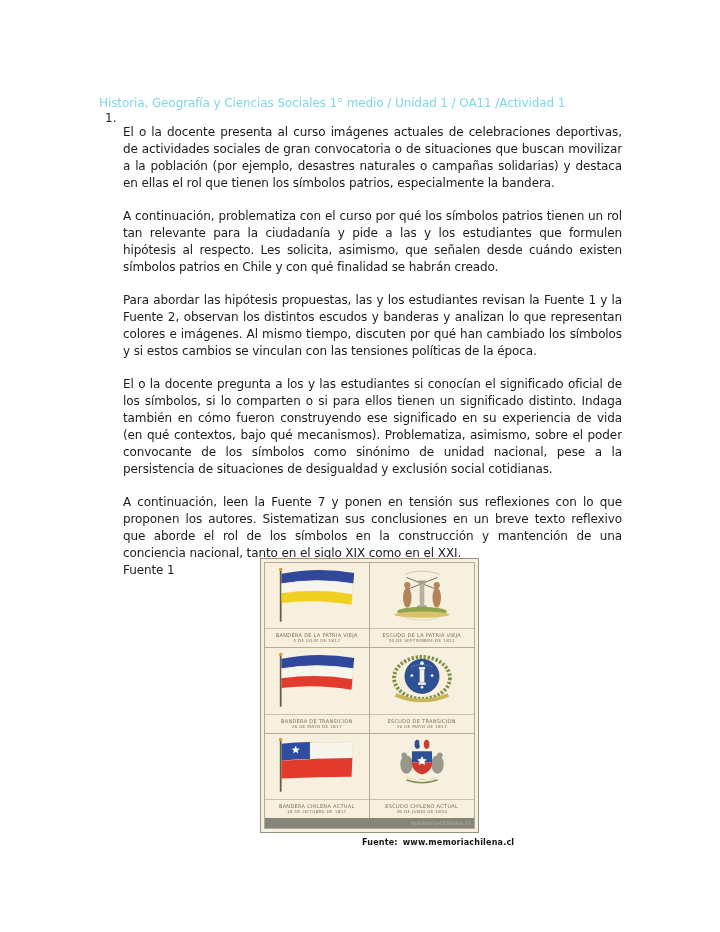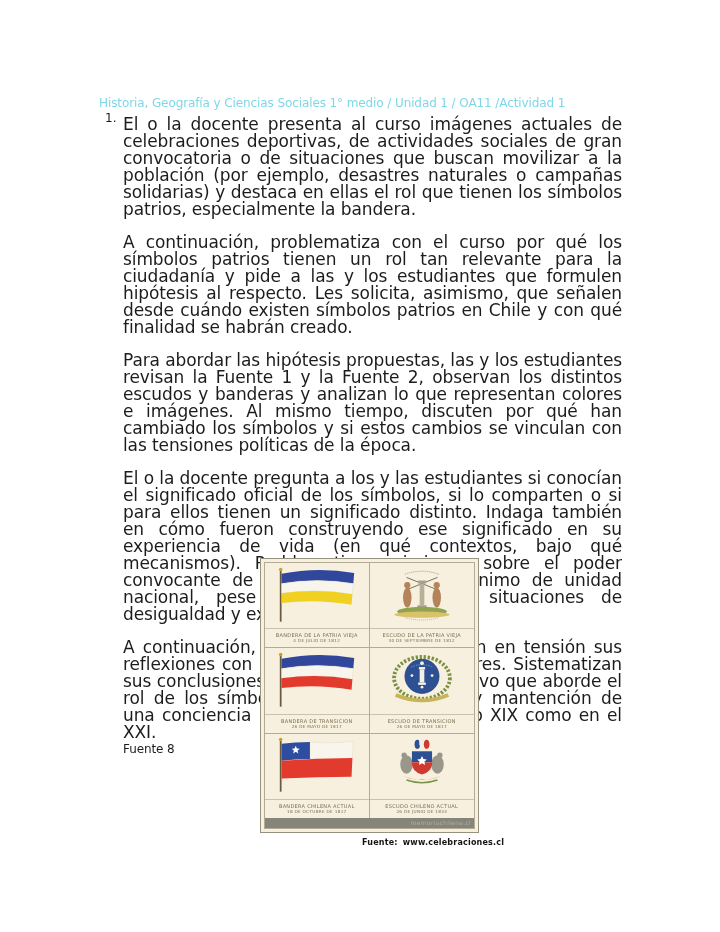--- a/index.html
+++ b/index.html
@@ -10,21 +10,21 @@
   .page-title{
     position:absolute;left:99px;top:96px;width:560px;
     font-size:12px;letter-spacing:-0.1px;color:#7ed7e8;white-space:nowrap;
   }
   .activity{
     position:absolute;left:105px;top:110px;width:517px;display:flex;
   }
   .list-num{width:18px;flex:none;font-size:12px;line-height:17px;}
   .list-body{width:499px;}
   .list-body p{
-    margin:6px 0 16px 0;font-size:17px;line-height:17px;text-align:justify;
+    margin:14px 0 16px 0;font-size:12px;line-height:17px;text-align:justify;
     letter-spacing:-0.1px;
   }
   .list-body p.last{margin-bottom:0;}
   .fuente-label{font-size:12px;line-height:17px;letter-spacing:-0.1px;}
 
   
   .plate{
     position:absolute;left:260px;top:558px;width:219px;height:275px;
     box-sizing:border-box;background:#f7f0df;border:1px solid #97917f;padding:3px;
   }
@@ -60,21 +60,21 @@
 <div class="page-title">Historia, Geografía y Ciencias Sociales 1° medio / Unidad 1 / OA11 /Actividad 1</div>
 
 <div class="activity">
   <div class="list-num">1.</div>
   <div class="list-body">
     <p>El o la docente presenta al curso imágenes actuales de celebraciones deportivas, de actividades sociales de gran convocatoria o de situaciones que buscan movilizar a la población (por ejemplo, desastres naturales o campañas solidarias) y destaca en ellas el rol que tienen los símbolos patrios, especialmente la bandera.</p>
     <p>A continuación, problematiza con el curso por qué los símbolos patrios tienen un rol tan relevante para la ciudadanía y pide a las y los estudiantes que formulen hipótesis al respecto. Les solicita, asimismo, que señalen desde cuándo existen símbolos patrios en Chile y con qué finalidad se habrán creado.</p>
     <p>Para abordar las hipótesis propuestas, las y los estudiantes revisan la Fuente 1 y la Fuente 2, observan los distintos escudos y banderas y analizan lo que representan colores e imágenes. Al mismo tiempo, discuten por qué han cambiado los símbolos y si estos cambios se vinculan con las tensiones políticas de la época.</p>
     <p>El o la docente pregunta a los y las estudiantes si conocían el significado oficial de los símbolos, si lo comparten o si para ellos tienen un significado distinto. Indaga también en cómo fueron construyendo ese significado en su experiencia de vida (en qué contextos, bajo qué mecanismos). Problematiza, asimismo, sobre el poder convocante de los símbolos como sinónimo de unidad nacional, pese a la persistencia de situaciones de desigualdad y exclusión social cotidianas.</p>
     <p class="last">A continuación, leen la Fuente 7 y ponen en tensión sus reflexiones con lo que proponen los autores. Sistematizan sus conclusiones en un breve texto reflexivo que aborde el rol de los símbolos en la construcción y mantención de una conciencia nacional, tanto en el siglo XIX como en el XXI.</p>
-    <div class="fuente-label">Fuente 8</div>
+    <div class="fuente-label">Fuente 1</div>
   </div>
 </div>
 
 <div class="plate">
   <div class="plate-frame">
 
     <div class="prow">
       <div class="pcell left">
         <div class="art">
           <svg width="92" height="62" viewBox="0 0 100 70">
@@ -194,13 +194,13 @@
         </div>
       </div>
     </div>
 
     <div class="plate-bar">
       <span>memoriachilena.cl</span>
     </div>
   </div>
 </div>
 
-<div class="fig-src">Fuente: www.celebraciones.cl</div>
+<div class="fig-src">Fuente: www.memoriachilena.cl</div>
 
 </body></html>

